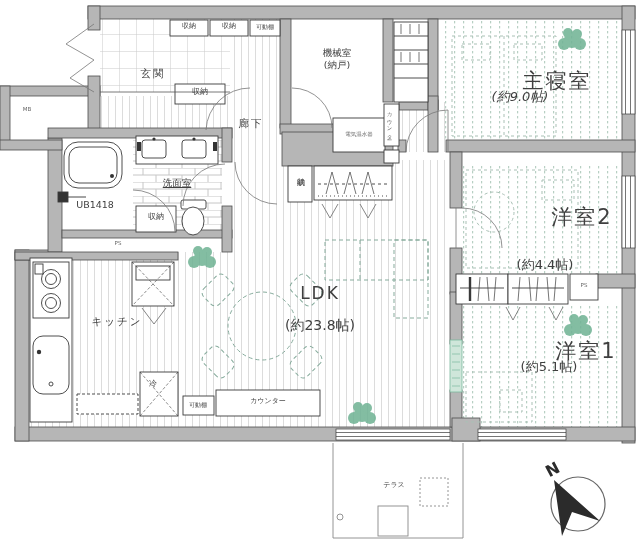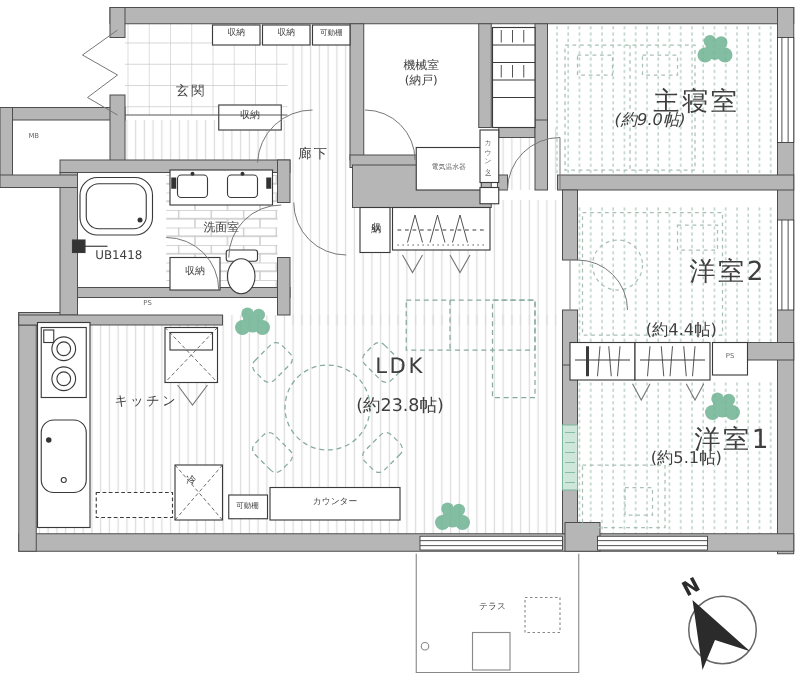--- a/index.html
+++ b/index.html
@@ -277,21 +277,21 @@
 <div class="vert s5" style="left:387px;top:108px;">カウンター</div>
 <div class="lbl r1" style="left:520px;top:70px;">主寝室</div>
 <div class="lbl r2" style="left:520px;top:90px;font-style:italic;">(約9.0帖)</div>
 <div class="lbl r1" style="left:545px;top:206px;">洋室2</div>
 <div class="lbl r2" style="left:545px;top:226px;margin-top:32px;">(約4.4帖)</div>
 <div class="lbl r1" style="left:549px;top:340px;">洋室1</div>
 <div class="lbl r2" style="left:549px;top:360px;">(約5.1帖)</div>
 <div class="lbl big1" style="left:320px;top:284px;">LDK</div>
 <div class="lbl big2" style="left:320px;top:318px;">(約23.8帖)</div>
 <div class="lbl s10" style="left:117px;top:316px;">キッチン</div>
-<div class="lbl s9" style="left:177px;top:178px;">洗面室</div>
+<div class="lbl s9" style="left:177px;top:178px;text-decoration:underline;">洗面室</div>
 <div class="lbl s9" style="left:95px;top:200px;text-align:right;">UB1418</div>
 <div class="lbl s8" style="left:156px;top:213px;">収納</div>
 <div class="vert s8" style="left:294px;top:171px;">収納</div>
 <div class="lbl s5" style="left:27px;top:106px;">MB</div>
 <div class="lbl s5" style="left:118px;top:240px;">PS</div>
 <div class="lbl s5" style="left:584px;top:282px;">PS</div>
 <div class="lbl s8" style="left:153px;top:380px;">冷</div>
 <div class="lbl s6" style="left:198px;top:402px;">可動棚</div>
 <div class="lbl s7" style="left:268px;top:398px;">カウンター</div>
 <div class="lbl s7" style="left:394px;top:482px;">テラス</div>

